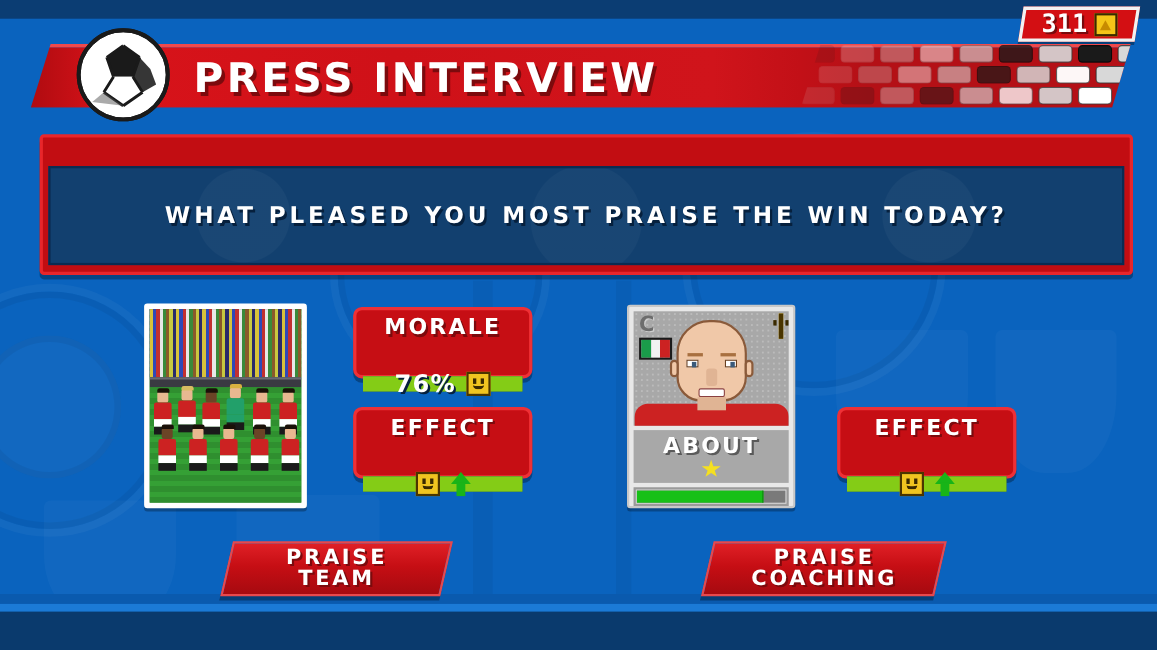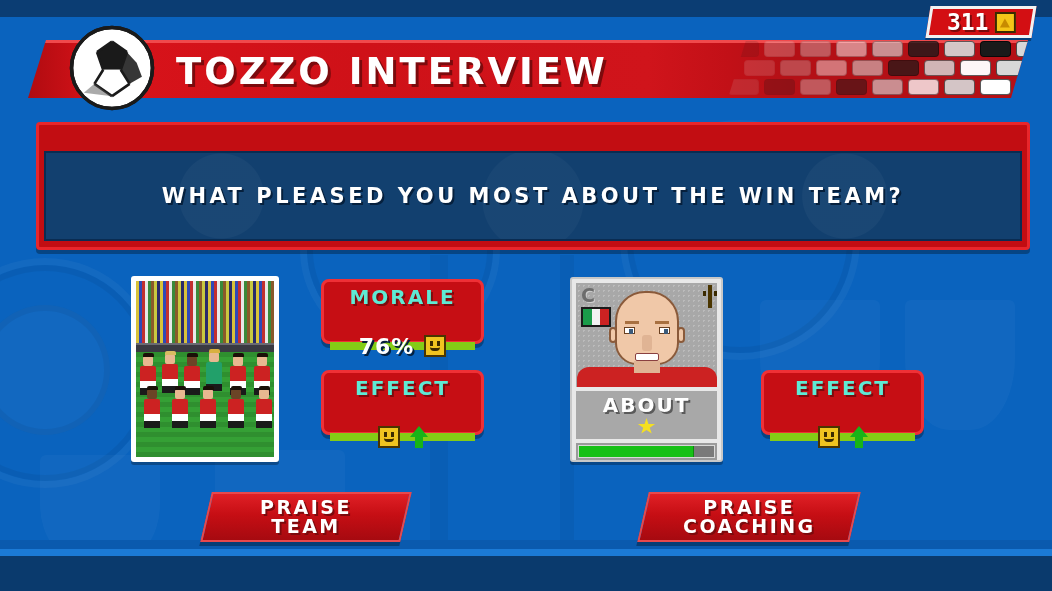--- a/index.html
+++ b/index.html
@@ -267,32 +267,32 @@
     position: absolute;
     background: #c60e14;
     border: 3px solid #ef3036;
     border-radius: 8px;
     box-shadow: 0 4px 0 rgba(0,0,0,0.3);
   }
   .stat-label {
     position: absolute;
     left: 0; right: 0; top: 3px;
     text-align: center;
-    color: #5eead4;
+    color: #ffffff;
     font-size: 20px;
     font-weight: bold;
     letter-spacing: 2px;
     text-shadow: 2px 2px 0 #7c0a0d;
     font-family: "DejaVu Sans", sans-serif;
   }
   .stat-value-box {
     position: absolute;
     left: 6px; right: 6px; top: 31px; bottom: 6px;
     background: #12406f;
-    border: 4px solid #84cc16;
+    border: 7px solid #84cc16;
     display: flex;
     align-items: center;
     justify-content: center;
     gap: 10px;
     margin-top: 29px;
   }
   .stat-value {
     color: #ffffff;
     font-size: 22px;
     font-weight: bold;
@@ -599,37 +599,37 @@
       <div class="hexcell" style="left: 0px; top: 39px; width: 31px; height: 16px; background: rgb(216, 216, 216); opacity: 0.12; border: 1px solid rgba(0, 0, 0, 0.15);"></div>
       <div class="hexcell" style="left: 36px; top: 39px; width: 31px; height: 16px; background: rgb(26, 26, 26); opacity: 0.22; border: 1px solid rgba(0, 0, 0, 0.21);"></div>
       <div class="hexcell" style="left: 72px; top: 39px; width: 31px; height: 16px; background: rgb(216, 216, 216); opacity: 0.36; border: 1px solid rgba(0, 0, 0, 0.28);"></div>
       <div class="hexcell" style="left: 108px; top: 39px; width: 31px; height: 16px; background: rgb(26, 26, 26); opacity: 0.49; border: 1px solid rgba(0, 0, 0, 0.36);"></div>
       <div class="hexcell" style="left: 144px; top: 39px; width: 31px; height: 16px; background: rgb(216, 216, 216); opacity: 0.63; border: 1px solid rgba(0, 0, 0, 0.44);"></div>
       <div class="hexcell" style="left: 180px; top: 39px; width: 31px; height: 16px; background: rgb(255, 255, 255); opacity: 0.77; border: 1px solid rgba(0, 0, 0, 0.52);"></div>
       <div class="hexcell" style="left: 216px; top: 39px; width: 31px; height: 16px; background: rgb(216, 216, 216); opacity: 0.91; border: 1px solid rgba(0, 0, 0, 0.6);"></div>
       <div class="hexcell" style="left: 252px; top: 39px; width: 31px; height: 16px; background: rgb(255, 255, 255); opacity: 1; border: 1px solid rgba(0, 0, 0, 0.65);"></div>
       <div class="hexcell" style="left: 288px; top: 39px; width: 31px; height: 16px; background: rgb(26, 26, 26); opacity: 1; border: 1px solid rgba(0, 0, 0, 0.65);"></div>
     </div>
-  <div id="banner-title">TOZZO INTERVIEW</div>
+  <div id="banner-title">PRESS INTERVIEW</div>
 </div>
 
 <svg id="banner-ball" viewBox="0 0 100 100">
   <circle cx="50" cy="50" r="46" fill="#ffffff" stroke="#1a1a1a" stroke-width="4"></circle>
   <polygon points="50,20 67,32 60,52 40,52 33,32" fill="#1a1a1a"></polygon>
   <polygon points="22,44 33,32 40,52 30,68 16,60" fill="#ffffff"></polygon>
   <polygon points="78,44 67,32 60,52 70,68 84,60" fill="#1a1a1a" opacity="0.88"></polygon>
   <polygon points="30,68 40,52 60,52 70,68 50,82" fill="#ffffff"></polygon>
   <path d="M50 20 L33 32 M50 20 L67 32 M33 32 L40 52 M67 32 L60 52 M40 52 L30 68 M60 52 L70 68 M30 68 L50 82 M70 68 L50 82" stroke="#1a1a1a" stroke-width="3" fill="none"></path>
   <polygon points="50,82 30,68 18,78" fill="#555555" opacity="0.5"></polygon>
   <circle cx="50" cy="50" r="46" fill="none" stroke="#1a1a1a" stroke-width="4"></circle>
 </svg>
 
 <div id="question-panel">
   <div id="question-inner">
-    <div id="question-text">WHAT PLEASED YOU MOST ABOUT THE WIN TEAM?</div>
+    <div id="question-text">WHAT PLEASED YOU MOST PRAISE THE WIN TODAY?</div>
   </div>
 </div>
 
 <div id="team-photo-card">
   <div id="team-photo">
     <div class="crowd"></div>
     <div class="stand-bar"></div>
     <div class="pitch"></div>
 
     <div class="player" style="left:4px; top:72px;">

